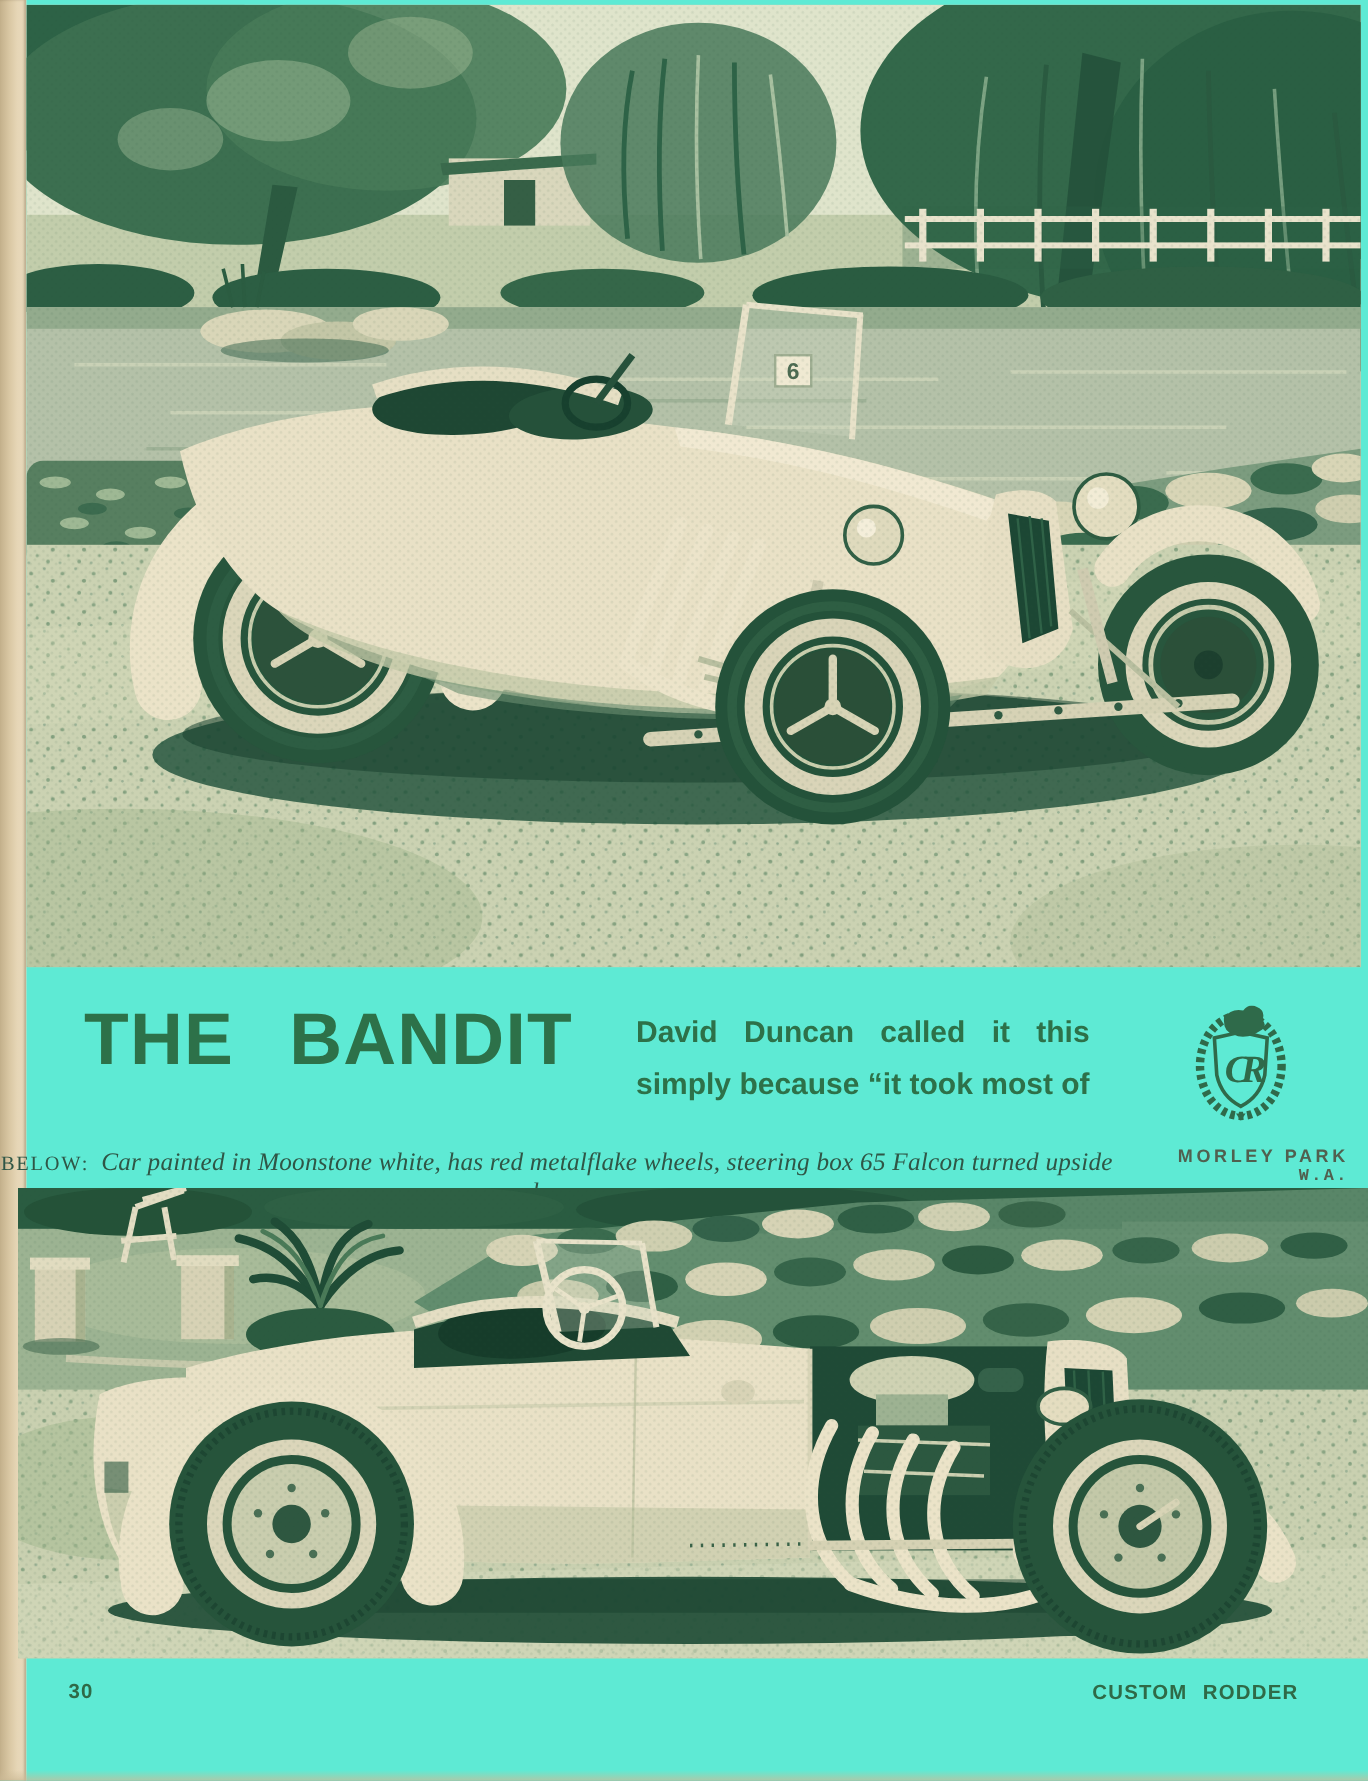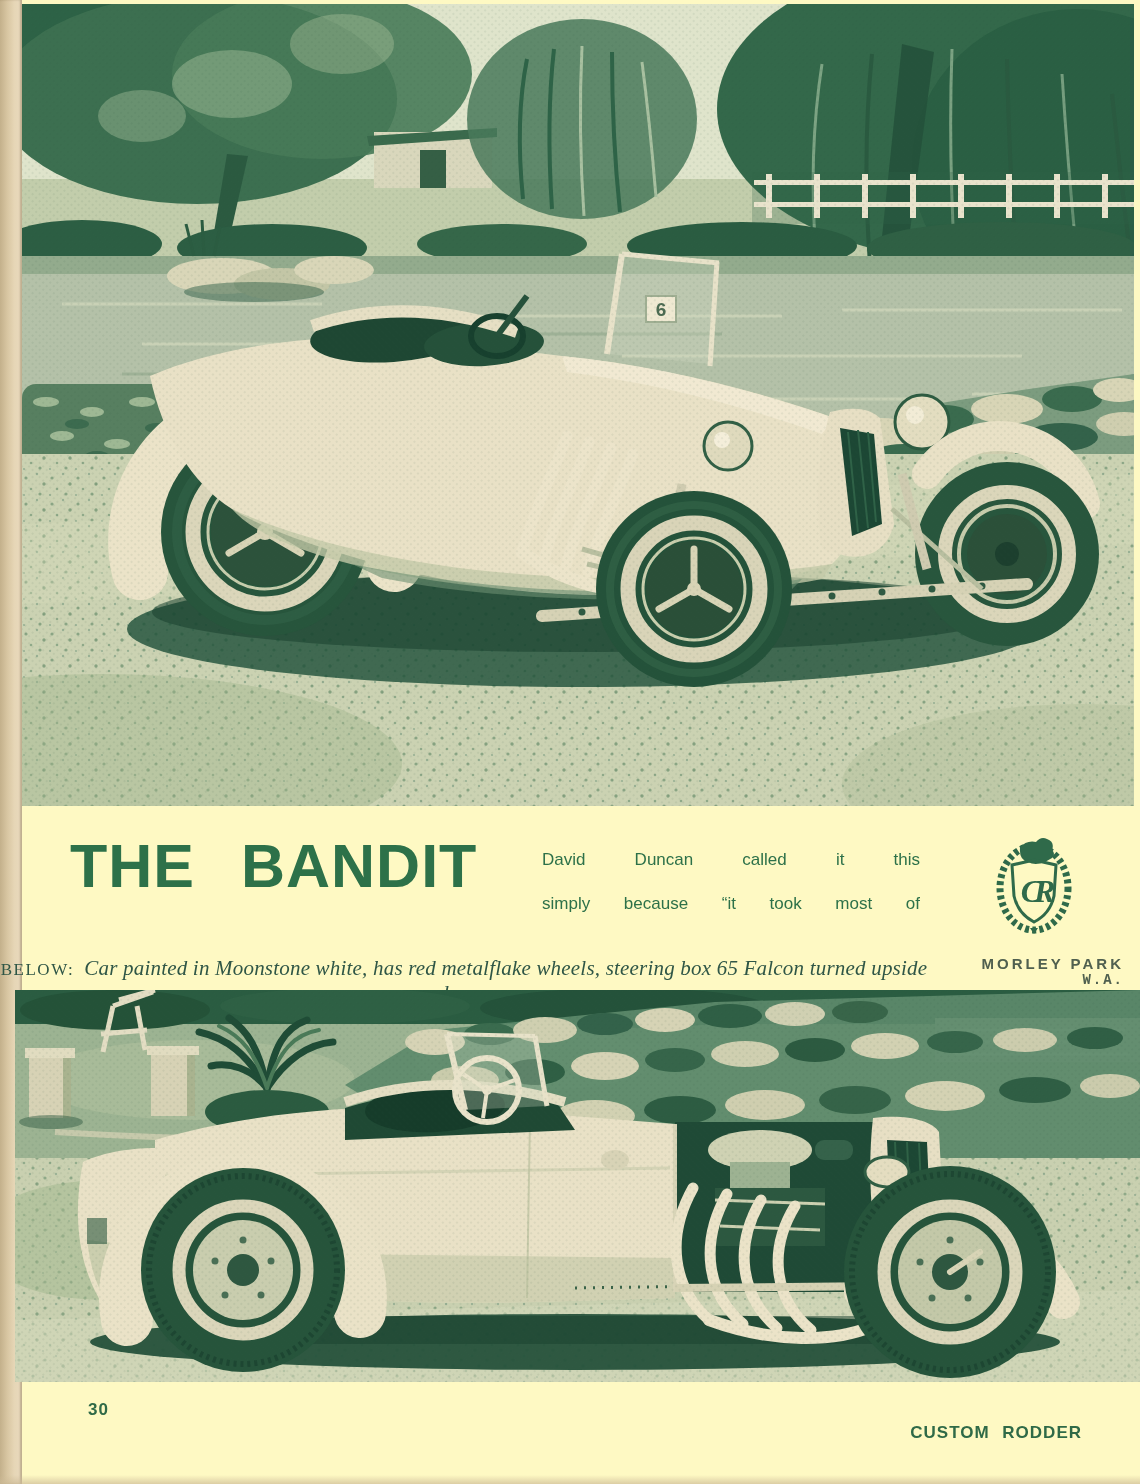--- a/index.html
+++ b/index.html
@@ -1,19 +1,19 @@
 <!DOCTYPE html>
 <html><head>
 <meta charset="utf-8">
 <title>The Bandit</title>
 <style>
   html,body{margin:0;padding:0;background:#b8ab90;}
   .page{
     position:relative;width:1140px;height:1484px;margin:0 auto;
-    background:#fef9c3;overflow:hidden;
+    background:#5eead4;overflow:hidden;
     font-family:"Liberation Sans",sans-serif;
   }
   
   .page-edge{
     position:absolute;left:0;top:0;bottom:0;width:22px;
     background:linear-gradient(90deg,#c3b08b 0%,#d9c7a3 35%,#e6d6b6 65%,#e9dabd 100%);
     box-shadow:inset -2px 0 2px rgba(110,92,60,.35);
   }
   .page-bottom-edge{
     position:absolute;left:0;right:0;bottom:0;height:9px;
@@ -26,21 +26,21 @@
   .photo-bottom{left:15px;top:990px;width:1125px;height:392px;}
 
   .title-band{position:absolute;left:22px;top:806px;width:1112px;height:184px;}
   .headline{
     position:absolute;left:48px;top:30px;margin:0;
     font-size:61px;font-weight:bold;line-height:1;
     letter-spacing:1px;word-spacing:28px;color:#2d7149;
   }
   .intro{
     position:absolute;left:508px;top:32px;width:378px;
-    font-size:17px;font-weight:normal;color:#2d7149;line-height:44px;margin-left:12px;
+    font-size:25px;font-weight:bold;color:#2d7149;line-height:44px;
   }
   .intro-line{text-align:justify;text-align-last:justify;}
   .intro-line.last{text-align-last:left;}
   .crest-box{position:absolute;left:922px;top:32px;width:180px;text-align:right;}
   .crest-box svg{display:block;margin:0 auto;}
   .logo-loc{
     margin-top:22px;font-size:15px;font-weight:bold;letter-spacing:3px;
     color:#50604f;line-height:16px;
   }
   .logo-state{font-size:14px;font-weight:bold;letter-spacing:2px;color:#50604f;line-height:16px;font-family:Liberation Mono, monospace;}
@@ -49,25 +49,25 @@
     position:absolute;left:0;top:956px;width:928px;text-align:center;
     color:#2f5646;font-family:Liberation Serif, serif;
   }
   .caption .cap-label{
     font-size:17px;letter-spacing:1.5px;margin-right:10px;font-style:normal;
   }
   .caption .cap-text{font-size:21px;font-style:italic;letter-spacing:.2px;}
 
   .pageno{
     position:absolute;left:57px;top:1400px;
-    font-size:17px;font-weight:bold;color:#2f6a47;letter-spacing:1px;margin-left:31px;
+    font-size:17px;font-weight:bold;color:#2f6a47;letter-spacing:1px;
   }
   .magname{
     position:absolute;right:58px;top:1401px;
-    font-size:17px;font-weight:bold;color:#2f6a47;letter-spacing:1px;word-spacing:7px;margin-top:22px;
+    font-size:17px;font-weight:bold;color:#2f6a47;letter-spacing:1px;word-spacing:7px;
   }
 </style>
 </head>
 <body>
 
 <div class="page">
   <div class="page-edge"></div>
 
   <figure class="photo photo-top" style="margin:0" aria-label="Three-quarter front view of the Bandit roadster parked on a lawn beside a pond with weeping willow trees, rock island and white fence">
     <svg viewBox="0 0 1112 802" preserveAspectRatio="none">

